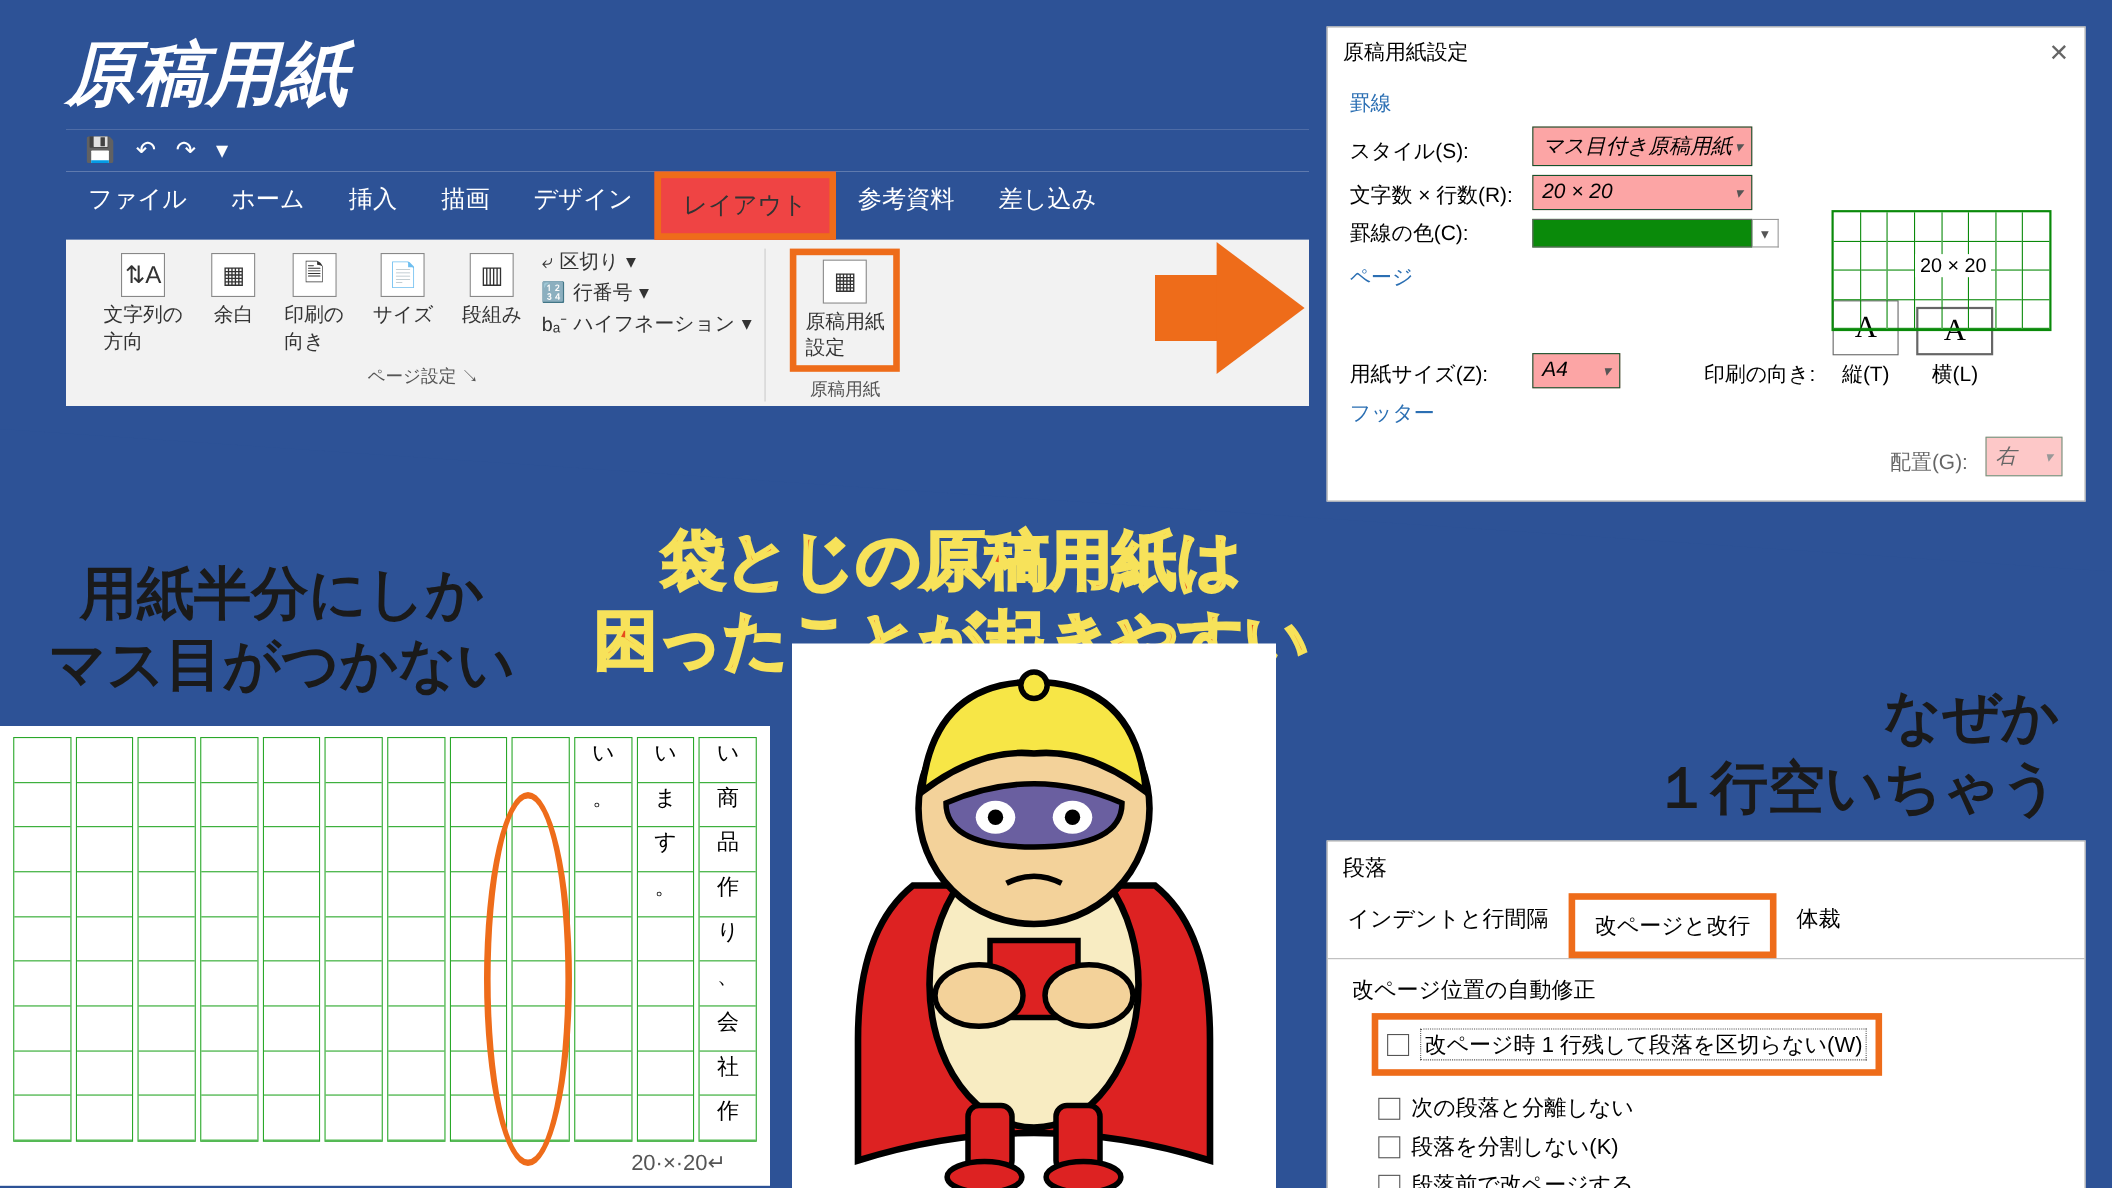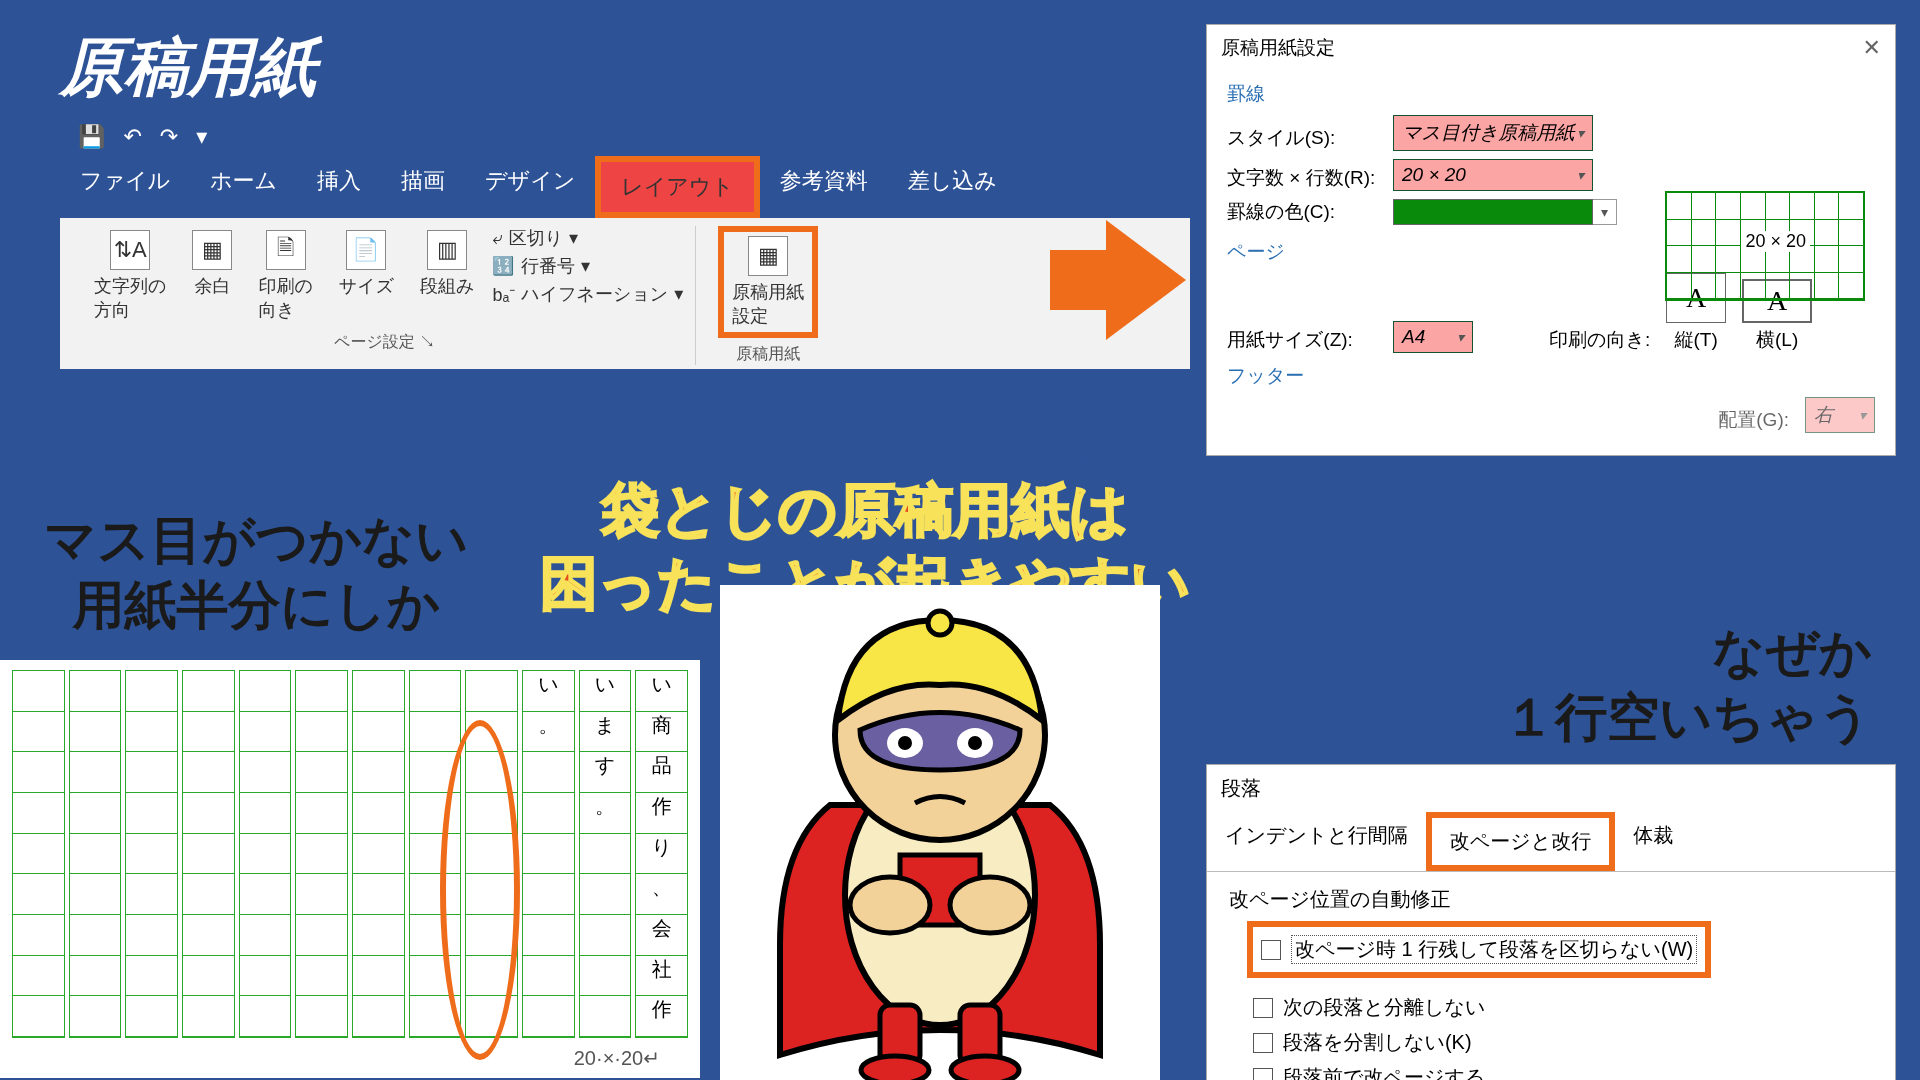--- a/index.html
+++ b/index.html
@@ -270,22 +270,22 @@
         </div>
     </div>
   </div>
 </div>
 
 <div class="callout-big callout-center">
   <div>袋とじの原稿用紙は</div>
   <div>困ったことが起きやすい</div>
 </div>
 <div class="callout-big callout-left1">
+  <div>用紙半分にしか</div>
   <div>マス目がつかない</div>
-  <div>用紙半分にしか</div>
 </div>
 <div class="callout-big callout-left2">
   <div>改ページで</div>
   <div>コントロール</div>
 </div>
 <div class="callout-right1">
   <div>なぜか</div>
   <div>１行空いちゃう</div>
 </div>
 <div class="callout-right2">

